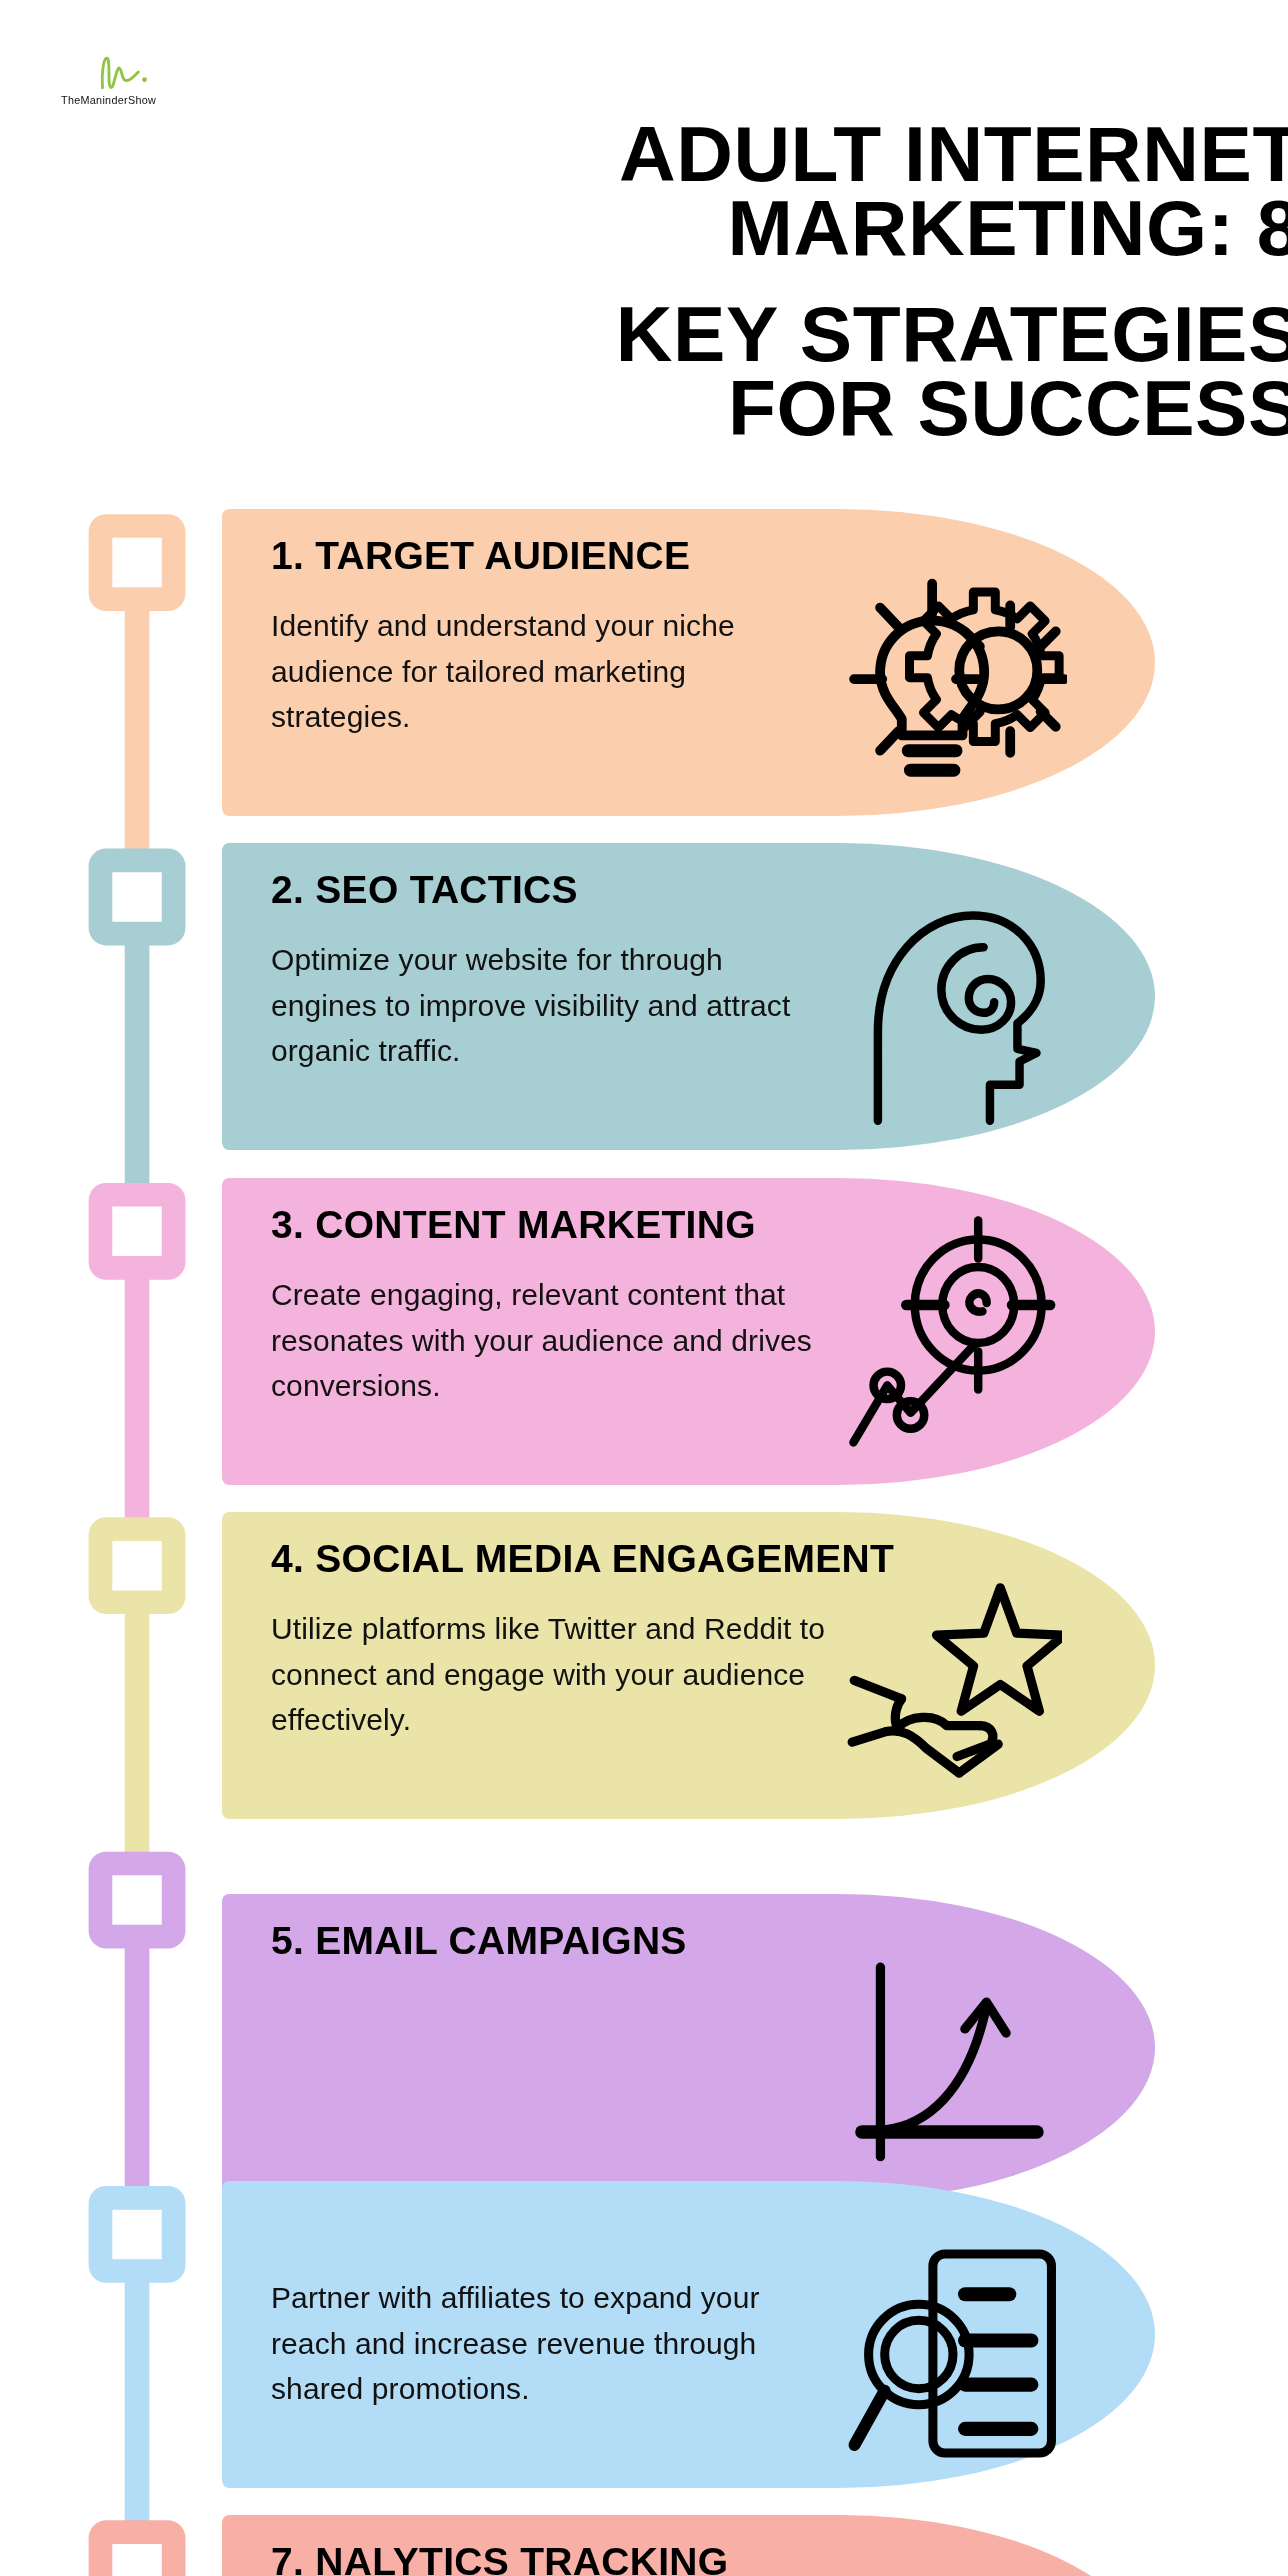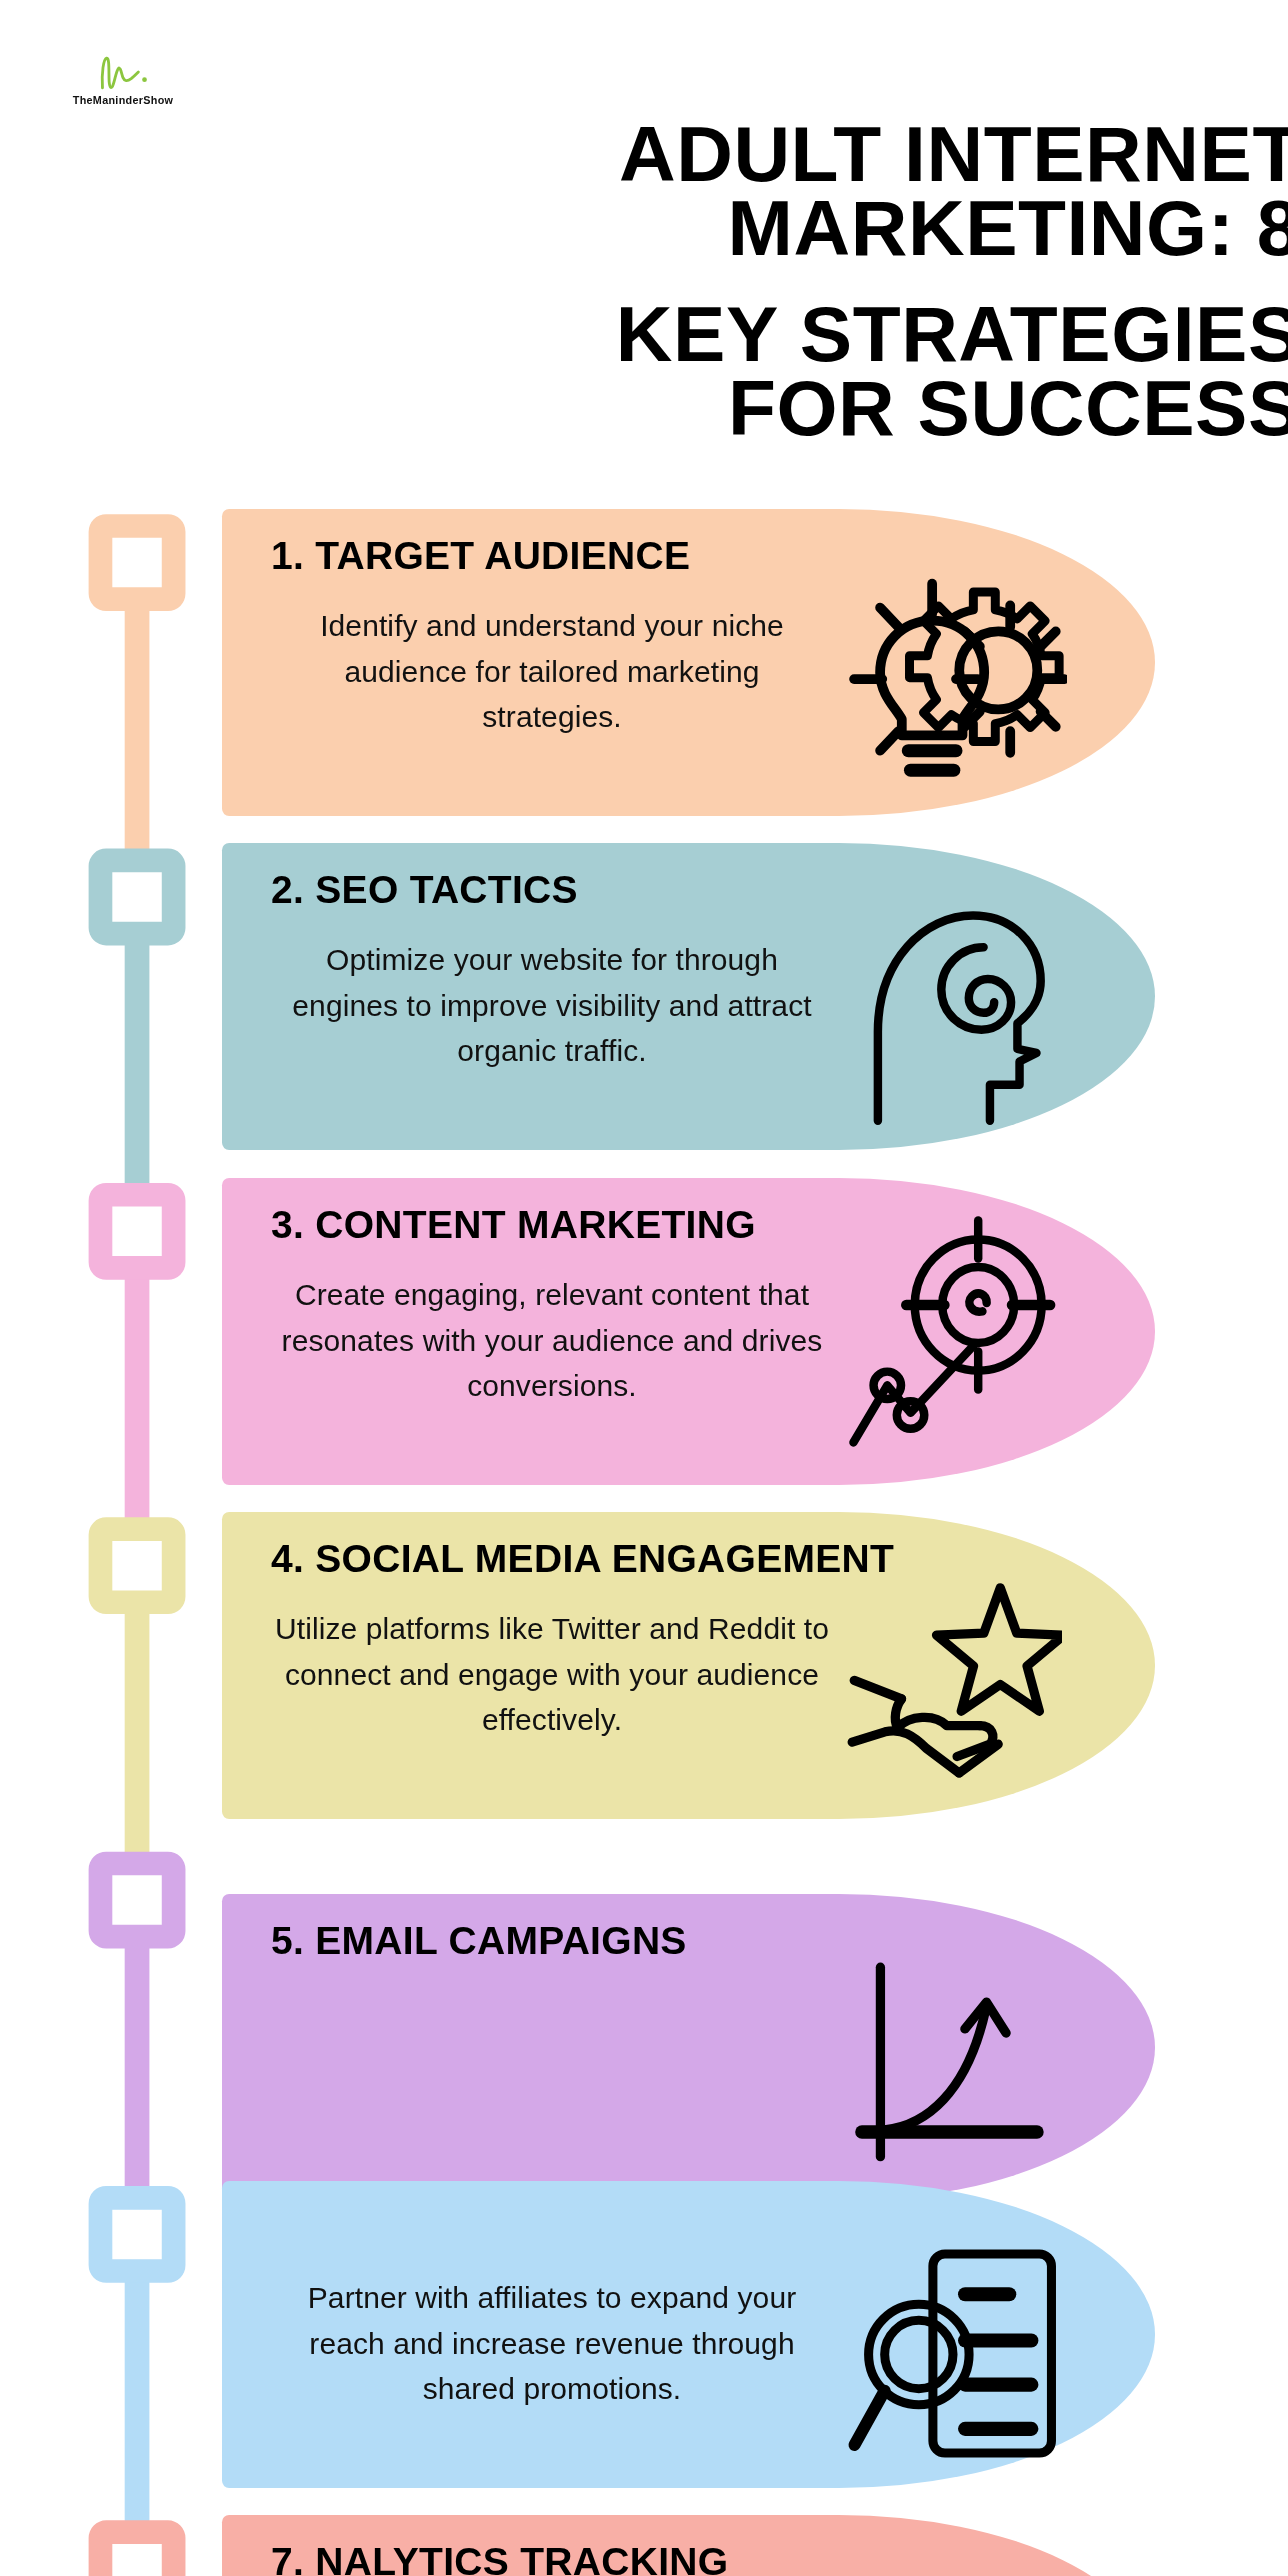--- a/index.html
+++ b/index.html
@@ -7,21 +7,21 @@
   body{
     width:1288px; height:3220px; position:relative;
     font-family:"Liberation Sans", sans-serif;
     overflow:hidden;
   }
 
   
   .logo-wrap{ position:absolute; left:61px; top:52px; width:124px; height:67px; }
   .logo-mark{ width:61px; height:40px; margin:0 auto; display:block; }
   .logo-word{
-    text-align:center; font-size:10.8px; font-weight:bold; letter-spacing:0.3px;
+    text-align:left; font-size:10.8px; font-weight:normal; letter-spacing:0.3px;
     color:#111111; margin-top:2.1px; font-family:"Liberation Sans", sans-serif;
     white-space:nowrap;
   }
 
   
   .title-block{ position:absolute; left:0; top:118px; width:1288px; text-align:right; }
   .title-line{
     font-family:"Liberation Sans Narrow","Liberation Sans", sans-serif;
     font-weight:bold; color:#000000;
     font-size:77px; line-height:0.96; letter-spacing:0.5px;
@@ -47,21 +47,21 @@
   .card-title{
     position:absolute; left:49px; top:27px;
     font-family:"Liberation Sans Narrow","Liberation Sans", sans-serif;
     font-weight:bold; font-size:39px; line-height:1;
     color:#000000; letter-spacing:0.3px; white-space:nowrap;
   }
   .card-body{
     position:absolute; left:49px; top:94px; width:562px;
     font-family:"Liberation Sans Narrow","Liberation Sans", sans-serif;
     font-weight:normal; font-size:30px; line-height:1.52;
-    color:#111111; letter-spacing:0.1px;text-align:center;
+    color:#111111; letter-spacing:0.1px;
   }
   .card-icon{
     position:absolute; width:216px; height:216px;
     right:82px; top:50%; transform:translateY(-50%);
   }
   .card-icon svg{ width:100%; height:100%; display:block; }
 
   
   .icon-1{ right:88px; top:66px; transform:none; width:222px; height:206px; }
   .icon-2{ right:103px; top:62px; transform:none; width:196px; height:222px; }

